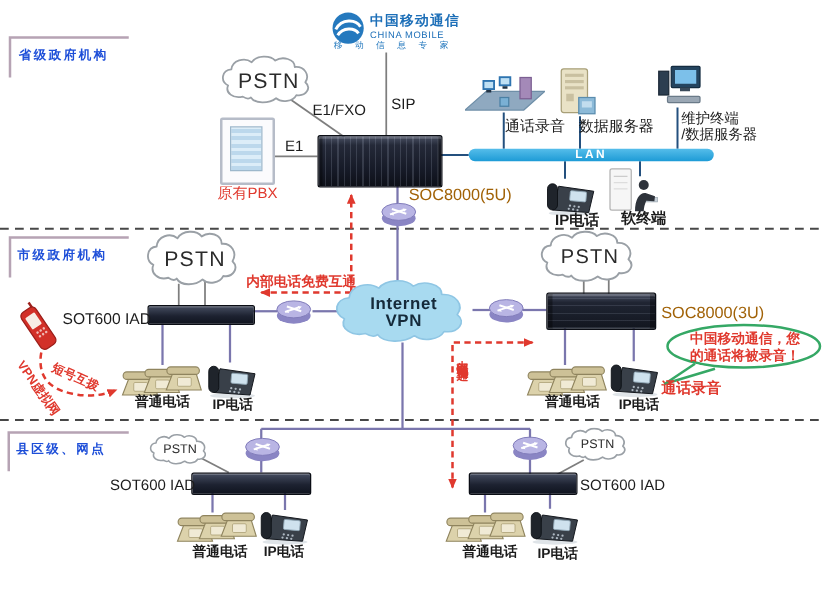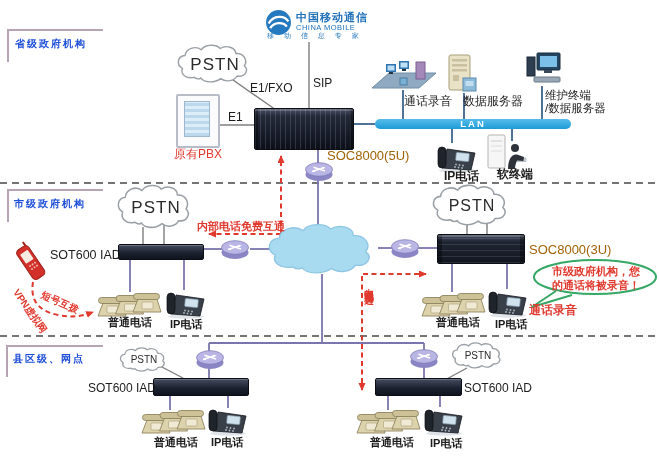--- a/index.html
+++ b/index.html
@@ -174,20 +174,24 @@
     <svg viewBox="0 0 120 64" preserveAspectRatio="none">
       <path d="M28,52 C16,55 6,47 10,38 C0,33 2,19 14,18 C15,7 30,2 39,9 C45,0 62,0 68,7 C77,1 92,5 92,15 C104,14 111,25 105,34 C113,41 106,52 94,50 C90,58 76,60 69,54 C60,61 43,61 38,53 C35,56 31,54 28,52 Z" fill="#fff" stroke="#9aa0a6" stroke-width="3" stroke-linejoin="round"></path>
     </svg>
     <span class="cloud-text small">PSTN</span>
   </div>
 
   <div class="cloud" style="left:266px; top:223px; width:114px; height:54px">
     <svg viewBox="0 0 120 64" preserveAspectRatio="none">
       <path d="M28,52 C16,55 6,47 10,38 C0,33 2,19 14,18 C15,7 30,2 39,9 C45,0 62,0 68,7 C77,1 92,5 92,15 C104,14 111,25 105,34 C113,41 106,52 94,50 C90,58 76,60 69,54 C60,61 43,61 38,53 C35,56 31,54 28,52 Z" fill="#a8daf0" stroke="#8fc6e4" stroke-width="1.5" stroke-linejoin="round"></path>
     </svg>
+    <span class="cloud-text vpn">
+      <span style="display:block">Internet</span>
+      <span style="display:block">VPN</span>
+    </span>
   </div>
 
   <div class="lbl" style="left:250px; top:82px">E1/FXO</div>
   <div class="lbl" style="left:313px; top:77px">SIP</div>
   <div class="lbl" style="left:228px; top:111px">E1</div>
 
   <div class="pbx" style="left:176px; top:94px; width:40px; height:50px">
     <div class="win"></div>
   </div>
   <div class="lbl red-t" style="left:174px; top:148px; font-size:12px">原有PBX</div>
@@ -375,21 +379,21 @@
   <div class="lbl lbl-dev" style="left:529px; top:243px">SOC8000(3U)</div>
 
   <div class="lbl red-t vtext" style="left:363px; top:280px">内部电话免费互通</div>
 
   <div class="abs" style="left:526px; top:258px; width:133px; height:52px">
     <svg width="133" height="52" viewBox="0 0 133 52">
       <ellipse cx="69" cy="19" rx="61" ry="17" fill="#fff" stroke="#35a865" stroke-width="2"></ellipse>
       <path d="M30,33 L6,49 L46,37" fill="#fff" stroke="#35a865" stroke-width="2" stroke-linejoin="round"></path>
     </svg>
     <div class="bubble-text">
-      <div>市级政府机构，您</div>
+      <div>中国移动通信，您</div>
       <div>的通话将被录音！</div>
     </div>
   </div>
   <div class="lbl red-t lbl-bold" style="left:529px; top:304px; font-size:12px">通话录音</div>
 
   <svg class="abs" style="left:420px; top:287px" width="68" height="32" viewBox="0 0 68 32">
     <g transform="translate(0,4)">
         <path d="M2,25 L7,12 L26,12 L30,25 Z" fill="#dcd2ab" stroke="#8f845e" stroke-width="0.9"></path>
         <rect x="2.5" y="6.5" width="26" height="6" rx="3" fill="#cdc197" stroke="#8f845e" stroke-width="0.9"></rect>
         <rect x="11" y="15" width="11" height="7" rx="1" fill="#f0ead5" stroke="#a89c72" stroke-width="0.6"></rect>

